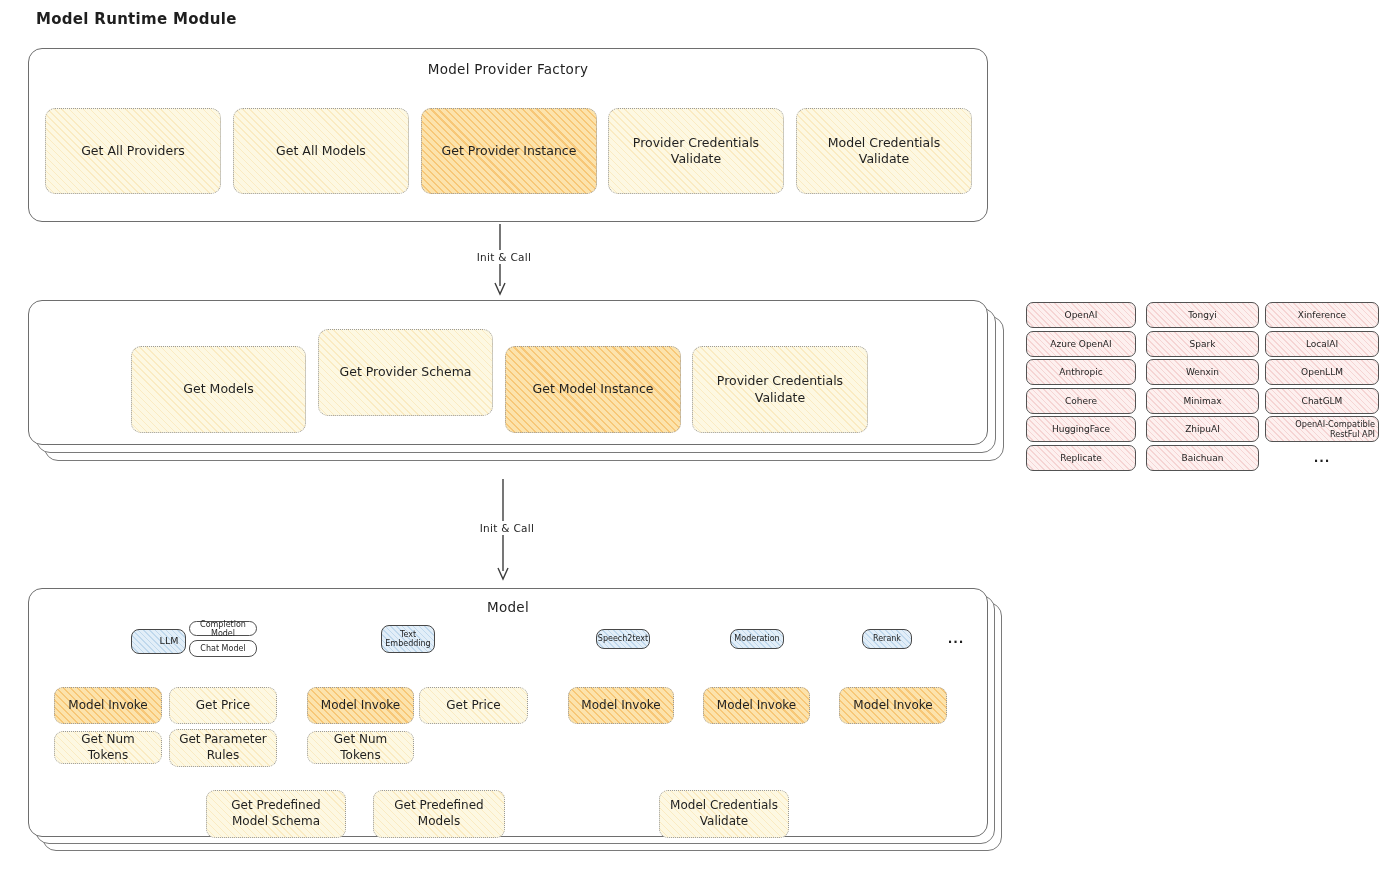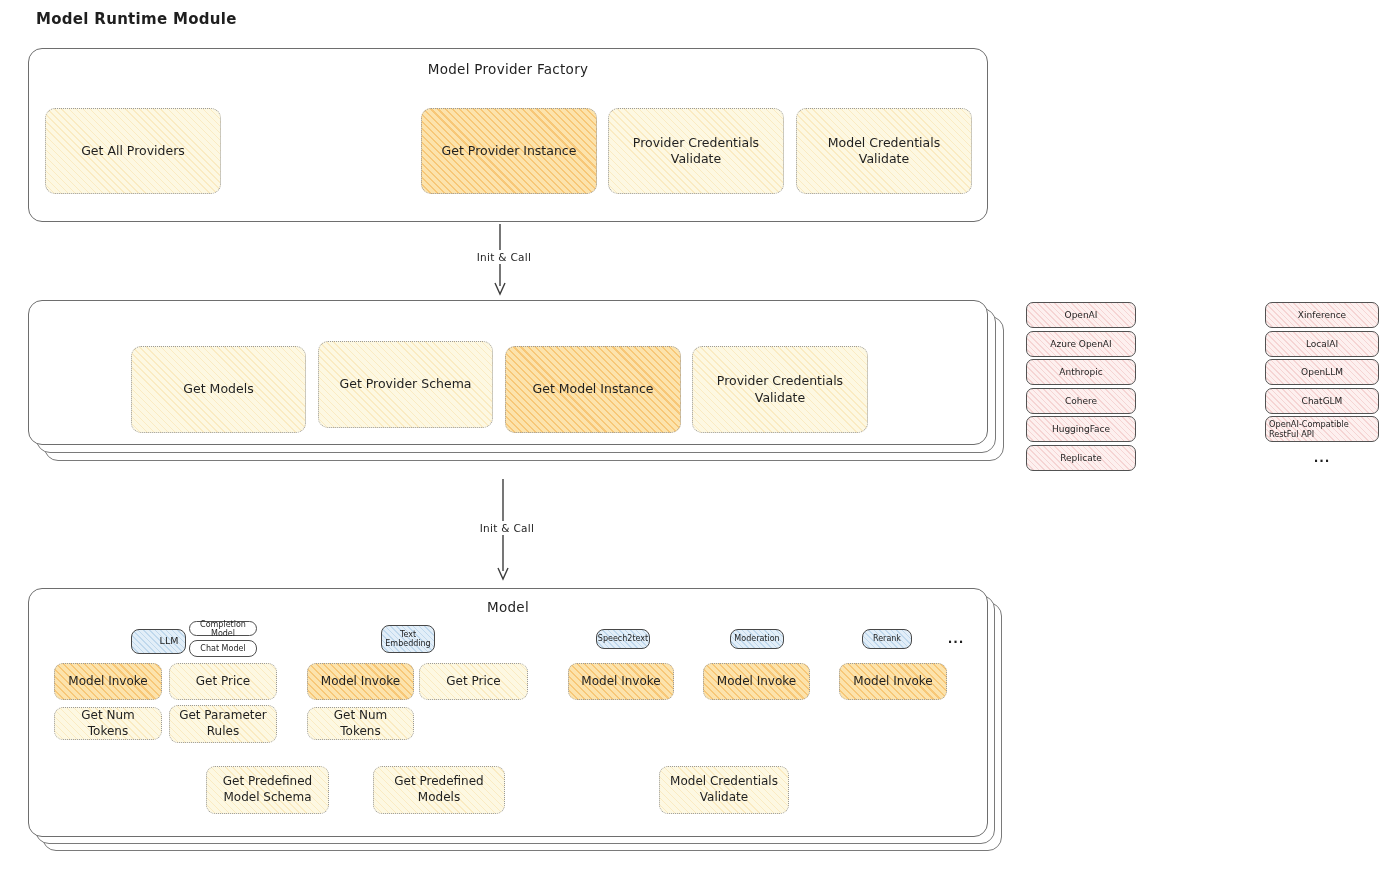--- a/index.html
+++ b/index.html
@@ -14,25 +14,25 @@
   .box-title{left:0;top:12px;width:100%;text-align:center;font-size:13.5px;letter-spacing:.3px;}
 
   
   .node{display:flex;align-items:center;justify-content:center;text-align:center;
         border:1.6px dotted #9a9a9a;border-radius:10px;font-size:12.5px;line-height:1.3;
         padding:2px 6px;box-sizing:border-box;
         background-color:#fdf8e2;
         background-image:repeating-linear-gradient(45deg, rgba(243,205,120,0.30) 0px, rgba(243,205,120,0.30) 1px, transparent 1px, transparent 5px);}
   .node.hl{background-color:#fce3ac;
         background-image:repeating-linear-gradient(45deg, rgba(242,172,66,0.50) 0px, rgba(242,172,66,0.50) 1.5px, transparent 1.5px, transparent 5px);}
-  .node.small{font-size:12px;border-radius:9px;}
+  .node.small{font-size:12px;border-radius:9px;margin-top:24px;}
 
   
   .chip-col{display:flex;flex-direction:column;gap:2.5px;}
-  .chip{height:26px;display:flex;align-items:center;justify-content:center;text-align:left;
+  .chip{height:26px;display:flex;align-items:center;justify-content:center;text-align:right;
         border:1.3px solid #525252;border-radius:7px;font-size:9px;box-sizing:border-box;padding:6px 3px;
         background-color:#fdf0ef;
         background-image:repeating-linear-gradient(45deg, rgba(226,140,140,0.28) 0px, rgba(226,140,140,0.28) 1px, transparent 1px, transparent 4px);}
   .chip-col3 .chip:nth-child(5){font-size:8.2px;}
   .dots{display:flex;align-items:center;justify-content:center;font-size:12px;font-weight:700;letter-spacing:1px;background:none;border:none;}
 
   
   .badge-blue{display:flex;align-items:center;justify-content:center;text-align:center;
         border:1.3px solid #474747;border-radius:8px;font-size:9px;line-height:1.15;box-sizing:border-box;padding:0 3px;
         background-color:#e2eef8;
@@ -46,47 +46,56 @@
 </head>
 <body>
 
 <div class="page">
 
   <div class="abs page-title">Model Runtime Module</div>
 
   <div class="abs big-box" style="left:28px;top:48px;width:958px;height:172px;">
     <div class="abs box-title">Model Provider Factory</div>
     <div class="abs node" style="left:16px;top:59px;width:176px;height:86px;">Get All Providers</div>
+    <div class="abs node" style="left:204px;top:59px;width:176px;height:86px;">Get All Models</div>
     <div class="abs node hl" style="left:392px;top:59px;width:176px;height:86px;">Get Provider Instance</div>
     <div class="abs node" style="left:579px;top:59px;width:176px;height:86px;">Provider Credentials Validate</div>
     <div class="abs node" style="left:767px;top:59px;width:176px;height:86px;">Model Credentials Validate</div>
   </div>
 
   <svg class="abs" style="left:491px;top:224px;" width="18" height="72">
     <line x1="9" y1="0" x2="9" y2="62" stroke="#3d3d3d" stroke-width="1.4"></line>
     <path d="M4 59 L9 70 L14 59" fill="none" stroke="#3d3d3d" stroke-width="1.4"></path>
   </svg>
   <div class="abs arrow-label" style="left:462px;top:250px;width:76px;">Init &amp; Call</div>
 
   <div class="abs stack-layer" style="left:44px;top:316px;width:958px;height:143px;"></div>
   <div class="abs stack-layer" style="left:36px;top:308px;width:958px;height:143px;"></div>
   <div class="abs big-box" style="left:28px;top:300px;width:958px;height:143px;">
     <div class="abs node" style="left:102px;top:45px;width:175px;height:87px;">Get Models</div>
-    <div class="abs node" style="left:289px;top:40px;width:175px;height:87px;">Get Provider Schema</div>
+    <div class="abs node" style="left:289px;top:28px;width:175px;height:87px;">Get Provider Schema</div>
     <div class="abs node hl" style="left:476px;top:45px;width:176px;height:87px;">Get Model Instance</div>
     <div class="abs node" style="left:663px;top:45px;width:176px;height:87px;">Provider Credentials Validate</div>
   </div>
 
   <div class="abs chip-col" style="left:1026px;top:302px;width:110px;">
     <div class="chip">OpenAI</div>
     <div class="chip">Azure OpenAI</div>
     <div class="chip">Anthropic</div>
     <div class="chip">Cohere</div>
     <div class="chip">HuggingFace</div>
     <div class="chip">Replicate</div>
+  </div>
+  <div class="abs chip-col" style="left:1146px;top:302px;width:113px;">
+    <div class="chip">Tongyi</div>
+    <div class="chip">Spark</div>
+    <div class="chip">Wenxin</div>
+    <div class="chip">Minimax</div>
+    <div class="chip">ZhipuAI</div>
+    <div class="chip">Baichuan</div>
   </div>
   <div class="abs chip-col chip-col3" style="left:1265px;top:302px;width:114px;">
     <div class="chip">Xinference</div>
     <div class="chip">LocalAI</div>
     <div class="chip">OpenLLM</div>
     <div class="chip">ChatGLM</div>
     <div class="chip">OpenAI-Compatible RestFul API</div>
     <div class="chip dots">...</div>
   </div>
 
@@ -115,18 +124,18 @@
     <div class="abs node small hl" style="left:278px;top:74px;width:107px;height:37px;">Model Invoke</div>
     <div class="abs node small" style="left:390px;top:74px;width:109px;height:37px;">Get Price</div>
     <div class="abs node small hl" style="left:539px;top:74px;width:106px;height:37px;">Model Invoke</div>
     <div class="abs node small hl" style="left:674px;top:74px;width:107px;height:37px;">Model Invoke</div>
     <div class="abs node small hl" style="left:810px;top:74px;width:108px;height:37px;">Model Invoke</div>
 
     <div class="abs node small" style="left:25px;top:118px;width:108px;height:33px;">Get Num Tokens</div>
     <div class="abs node small" style="left:140px;top:116px;width:108px;height:38px;">Get Parameter Rules</div>
     <div class="abs node small" style="left:278px;top:118px;width:107px;height:33px;">Get Num Tokens</div>
 
-    <div class="abs node small" style="left:177px;top:177px;width:123px;height:48px;">Get Predefined Model Schema</div>
+    <div class="abs node small" style="left:177px;top:177px;width:140px;height:48px;">Get Predefined Model Schema</div>
     <div class="abs node small" style="left:344px;top:177px;width:132px;height:48px;">Get Predefined Models</div>
     <div class="abs node small" style="left:630px;top:177px;width:130px;height:48px;">Model Credentials Validate</div>
   </div>
 
 </div>
 
 </body></html>

